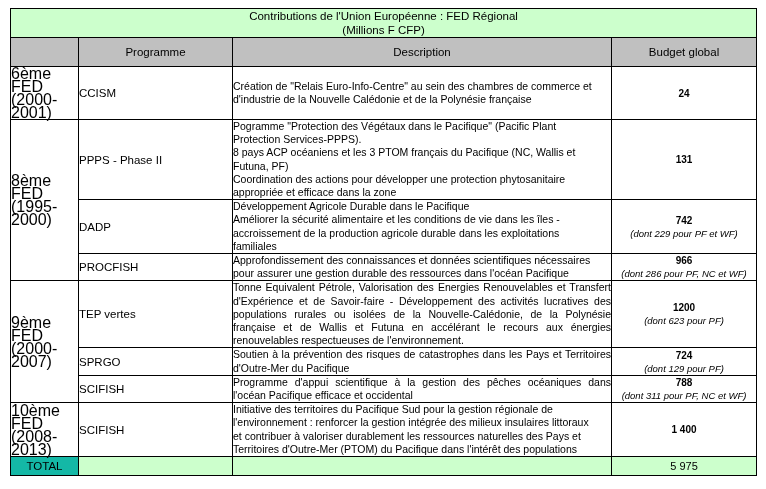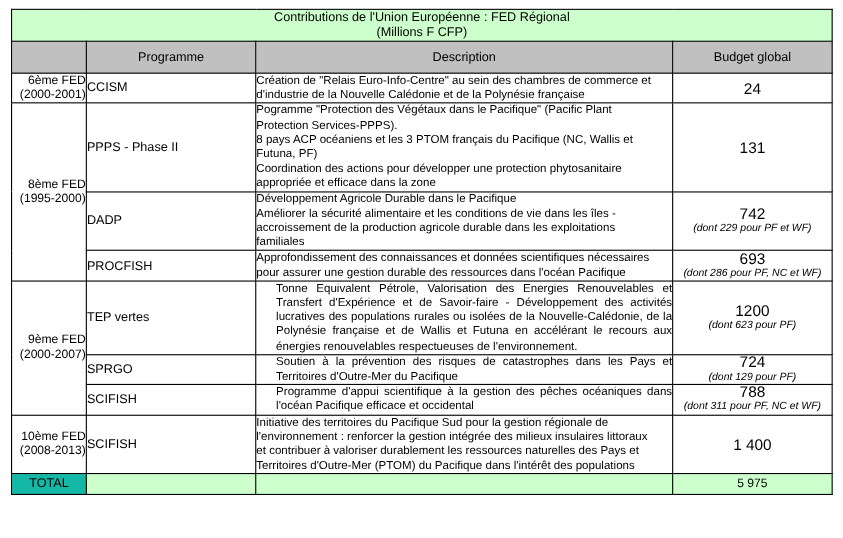--- a/index.html
+++ b/index.html
@@ -54,53 +54,53 @@
     background: #c0c0c0;
     text-align: center;
     font-size: 11.5px;
     font-weight: bold;
     color: #000;
     height: 28px;
   }
   .hdr-blank { background: #c0c0c0; }
 
   .fed-cell {
-    text-align: right;
-    font-size: 11px;
+    text-align: left;
+    font-size: 16px;
     font-weight: bold;
     color: #000;
     line-height: 13px;
     padding: 0 1px;
   }
   .prog-cell {
     font-size: 11.5px;
     color: #000;
     padding: 2px 0 2px 5px;
     text-align: left;
     margin-left: 26px;
   }
   .desc-cell {
     font-size: 10.5px;
     color: #000;
     line-height: 13.2px;
     padding: 3px 5px 3px 5px;
     text-align: left;
     vertical-align: middle;
   }
-  .desc-cell.just { text-align: justify; padding-left: 18px; }
+  .desc-cell.just { text-align: justify; }
   .desc-cell .ln { display: block; }
 
   .budg-cell {
     text-align: center;
     font-size: 11px;
     color: #000;
     line-height: 13px;
     padding: 2px 2px;
   }
-  .budg-cell .amt { display: block; font-weight: normal; font-size: 14px; text-align: center; }
+  .budg-cell .amt { display: block; font-weight: bold; font-size: 10px; text-align: center; }
   .budg-cell .note { display: block; font-style: italic; font-size: 9.5px; }
 
   .total-label {
     background: #14b8a6;
     text-align: center;
     font-size: 11.5px;
     font-weight: bold;
     color: #000;
     height: 18px;
   }
@@ -176,21 +176,21 @@
             <span class="note">(dont 229 pour PF et WF)</span>
           </td>
         </tr>
         <tr>
           <td class="prog-cell">PROCFISH</td>
           <td class="desc-cell">
             <span class="ln">Approfondissement des connaissances et données scientifiques nécessaires</span>
             <span class="ln">pour assurer une gestion durable des ressources dans l'océan Pacifique</span>
           </td>
           <td class="budg-cell">
-            <span class="amt">693</span>
+            <span class="amt">966</span>
             <span class="note">(dont 286 pour PF, NC et WF)</span>
           </td>
         </tr>
         <tr>
           <td class="fed-cell" rowspan="3"><span>9ème FED</span><br><span>(2000-2007)</span></td>
           <td class="prog-cell">TEP vertes</td>
           <td class="desc-cell just"><span>Tonne Equivalent Pétrole, Valorisation des Energies Renouvelables et Transfert d'Expérience et de Savoir-faire - Développement des activités lucratives des populations rurales ou isolées de la Nouvelle-Calédonie, de la Polynésie française et de Wallis et Futuna en accélérant le recours aux énergies renouvelables respectueuses de l'environnement.</span></td>
           <td class="budg-cell">
             <span class="amt">1200</span>
             <span class="note">(dont 623 pour PF)</span>

